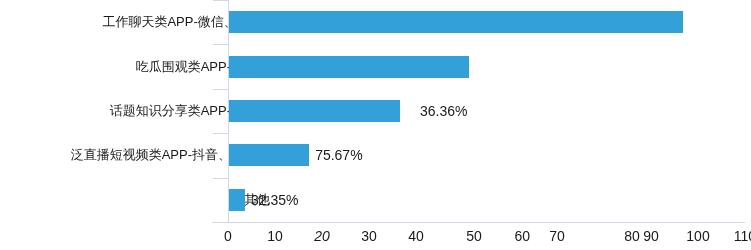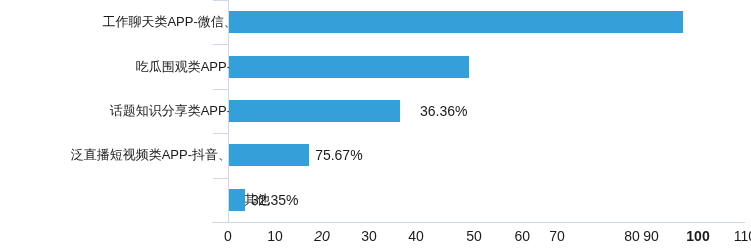--- a/index.html
+++ b/index.html
@@ -96,18 +96,18 @@
         <div class="xtick" style="left: 228px;">0</div>
         <div class="xtick" style="left: 275px;">10</div>
         <div class="xtick" style="left: 322px; font-style: italic;">20</div>
         <div class="xtick" style="left: 369px;">30</div>
         <div class="xtick" style="left: 416px;">40</div>
         <div class="xtick" style="left: 474px;">50</div>
         <div class="xtick" style="left: 510px; text-align: right;">60</div>
         <div class="xtick" style="left: 557px;">70</div>
         <div class="xtick" style="left: 632px;">80</div>
         <div class="xtick" style="left: 651px;">90</div>
-        <div class="xtick" style="left: 698px; font-weight: bold;">100</div>
+        <div class="xtick" style="left: 698px;">100</div>
         <div class="xtick" style="left: 745px;">110</div>
       </div>
 
   </div>
 </div>
 
 </body></html>

